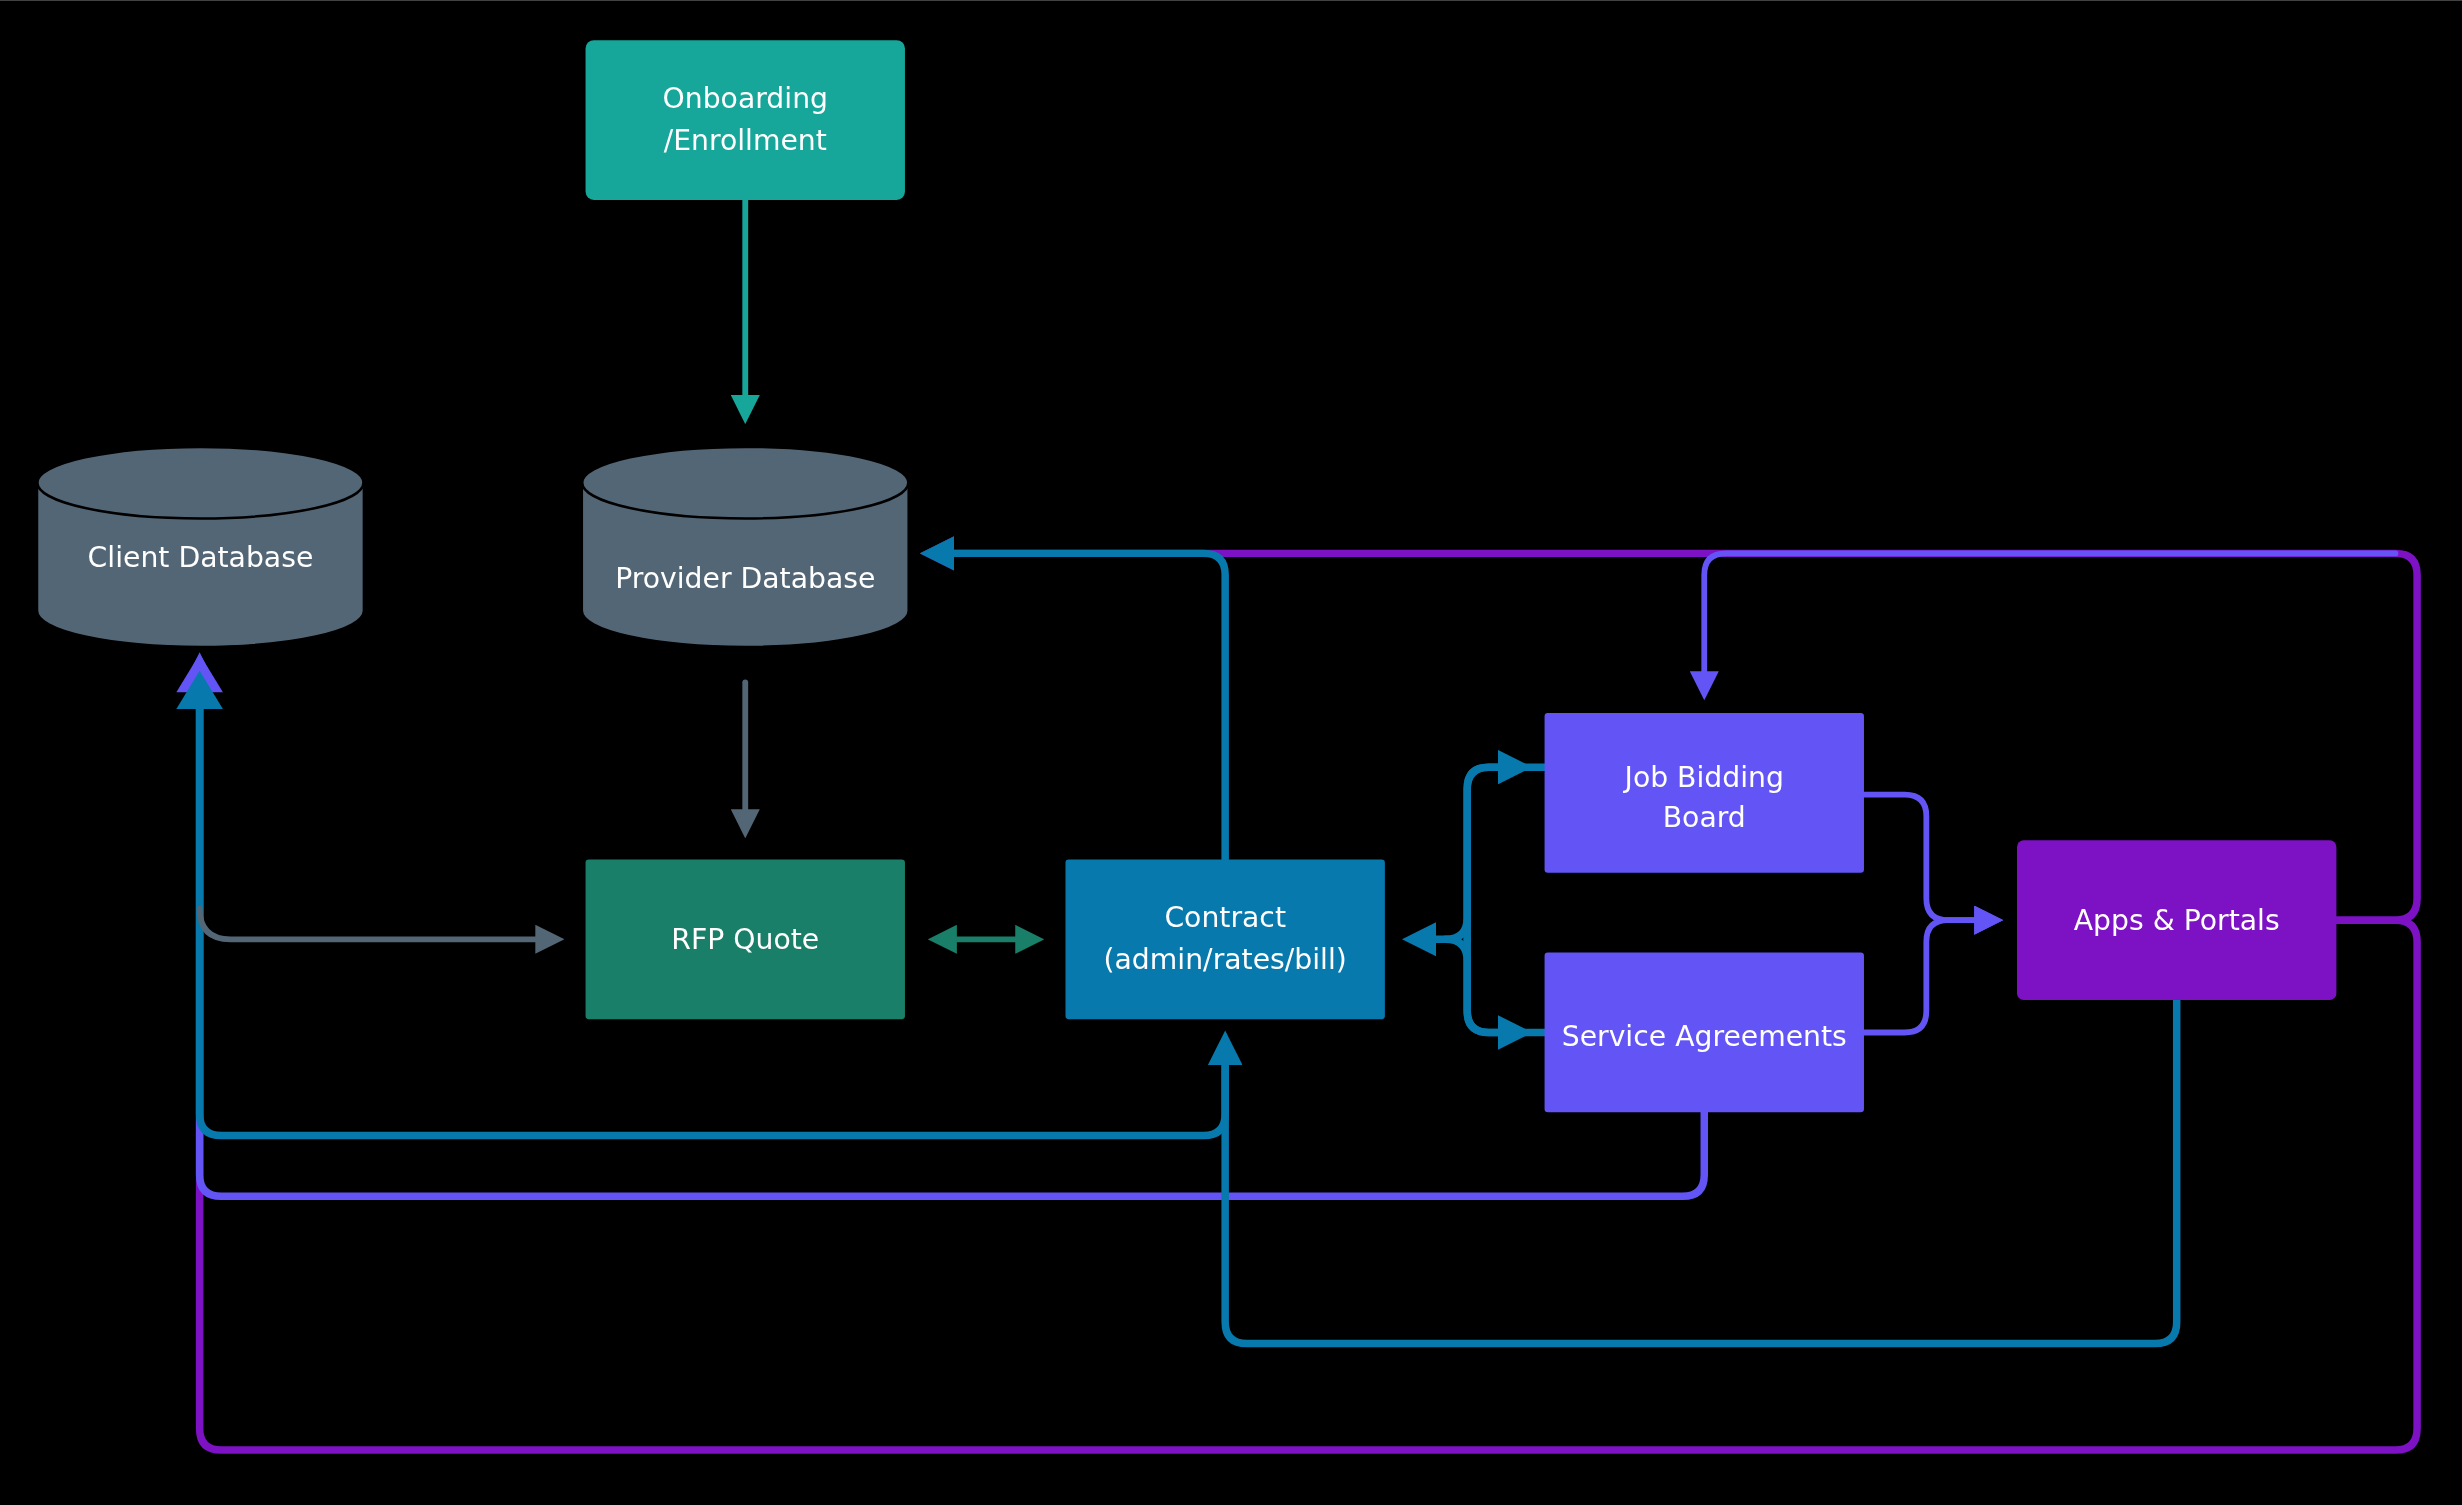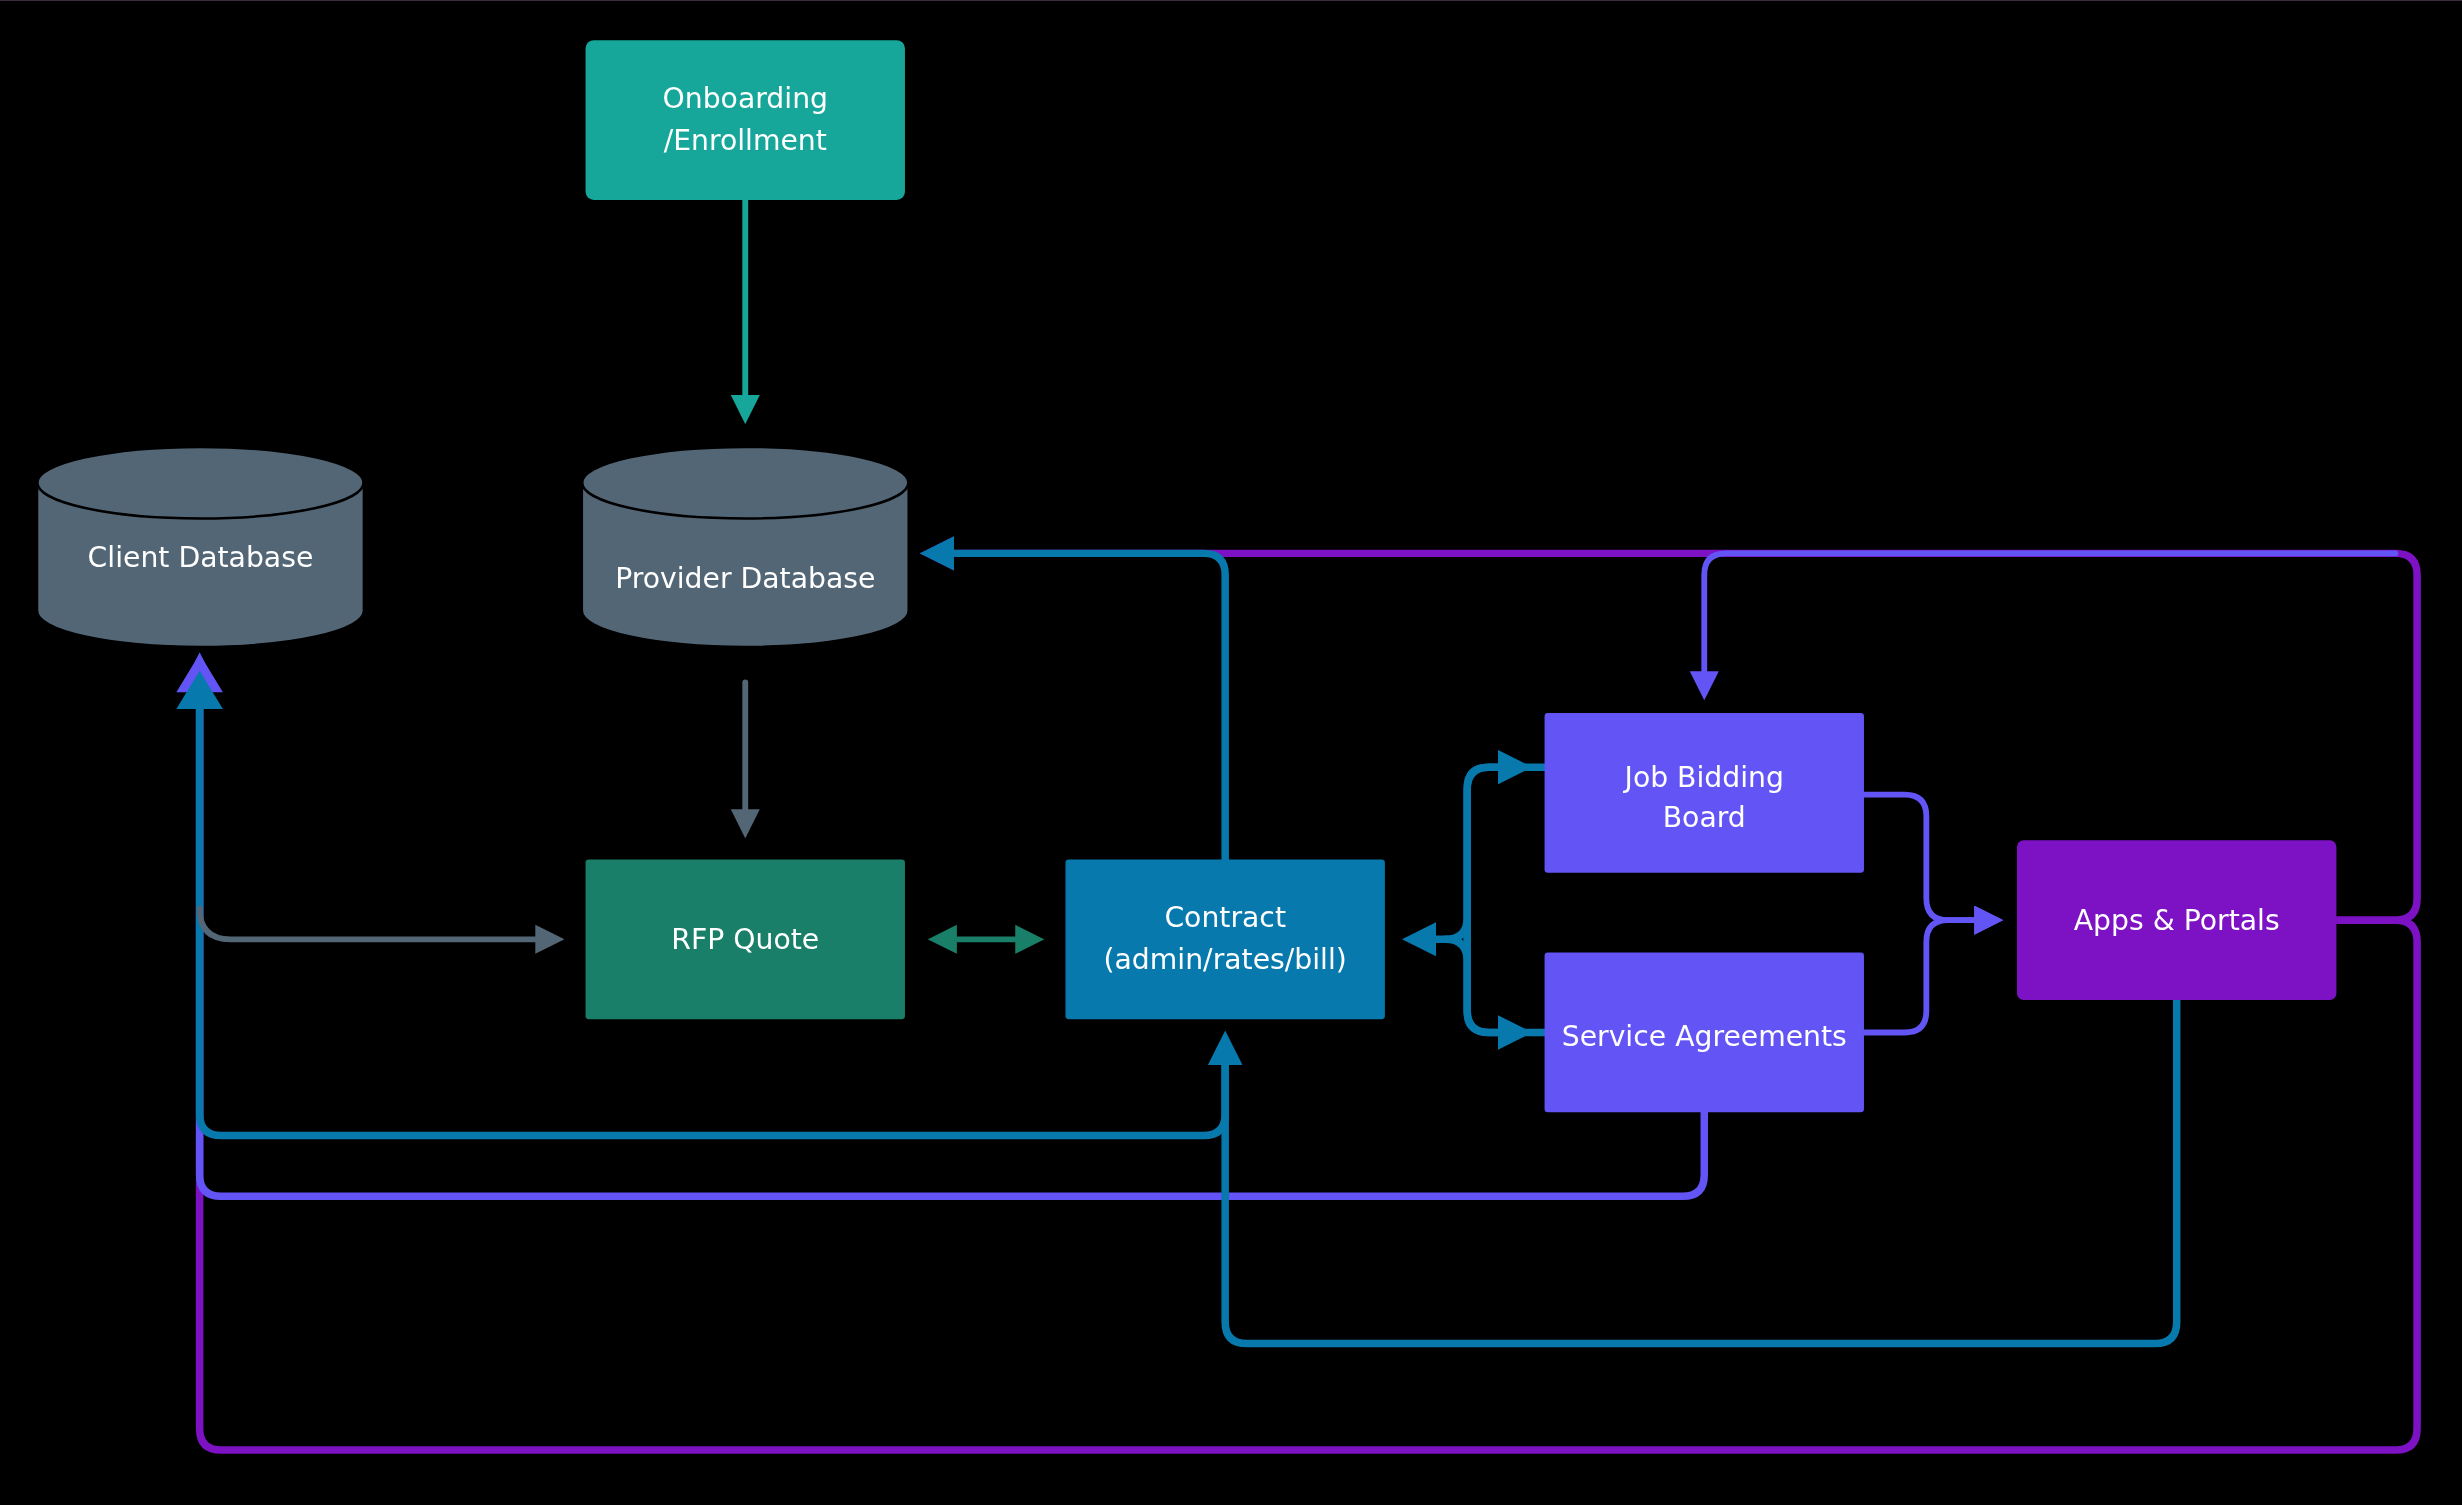--- a/index.html
+++ b/index.html
@@ -1,17 +1,17 @@
 <!DOCTYPE html>
 <html style="font-size:13.3px"><head>
 <meta charset="utf-8">
 <style>
   html,body{margin:0;padding:0;background:#000;}
   body{width:2462px;height:1506px;overflow:hidden;font-family:"DejaVu Sans",sans-serif;}
-  #diagram-root{position:relative;width:2462px;height:1137px;background:#f0abfc;}
+  #diagram-root{position:relative;width:2462px;height:1137px;background:#ffffff;}
   svg#flow{display:block;width:2462px;height:1506px;}
   .node-label{fill:#ffffff;font-family:"DejaVu Sans",sans-serif;font-size:34px;text-anchor:middle;dominant-baseline:middle;}
   .edge{fill:none;stroke-linecap:round;stroke-linejoin:round;}
 </style>
 </head>
 <body>
 
 <div id="diagram-root">
 <svg id="flow" viewBox="0 0 2960 1810" xmlns="http://www.w3.org/2000/svg">
 

